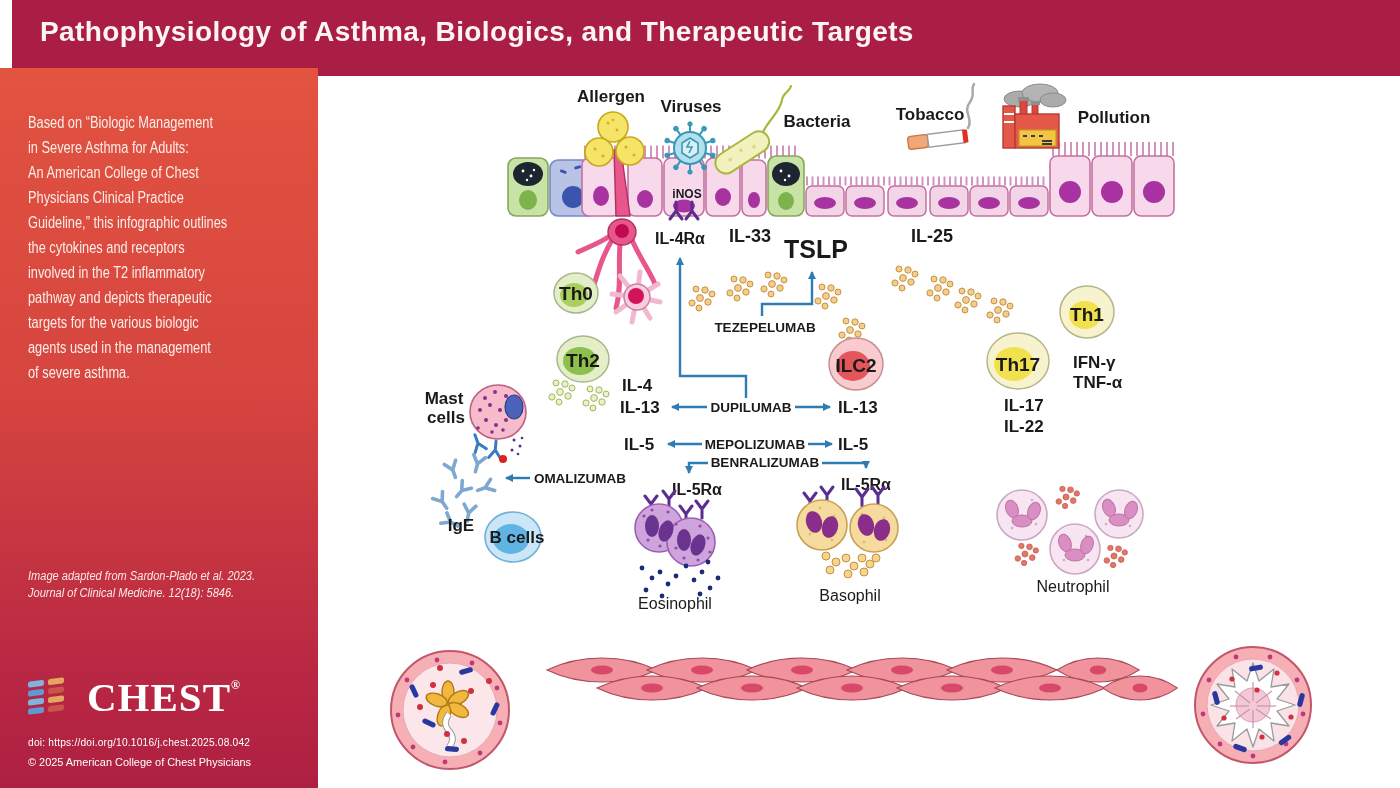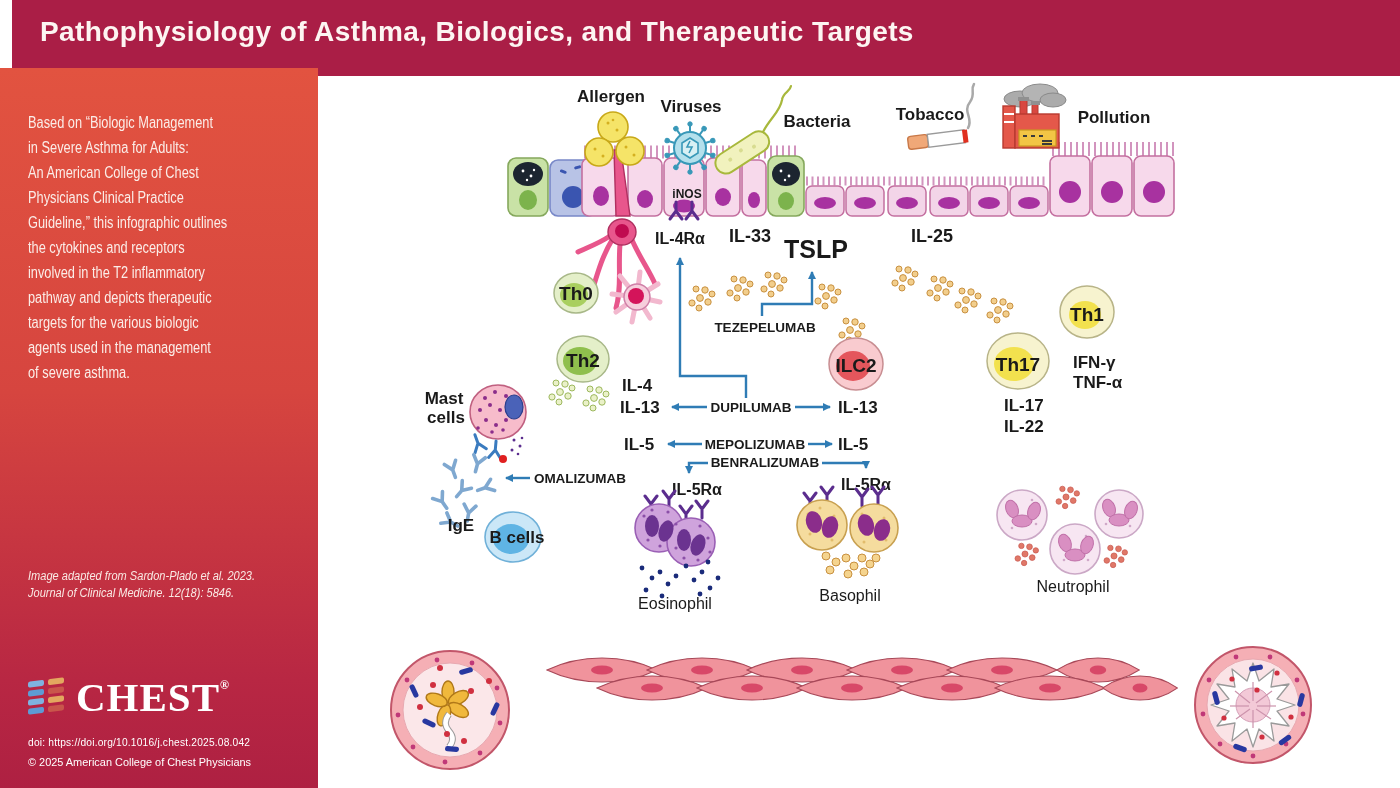--- a/index.html
+++ b/index.html
@@ -9,21 +9,21 @@
   .titlebar{position:absolute;left:12px;top:0;width:1400px;height:76px;background:#AA1E46;}
   .titlebar h1{margin:0;padding:16px 0 0 28px;font-size:28px;font-weight:700;color:#FDF5F2;
                letter-spacing:.4px;}
   
   .sidebar{position:absolute;left:0;top:68px;width:318px;height:720px;
            background:linear-gradient(180deg,#E25340 0%,#D6453F 45%,#B82743 85%,#AE2042 100%);}
   .intro{position:absolute;left:28px;top:42px;width:320px;font-size:16px;line-height:25px;
          color:#FBEDE8;white-space:pre-line;transform:scaleX(.8);transform-origin:left top;}
   .credit{position:absolute;left:28px;top:500px;width:276px;font-size:12px;font-style:italic;
           line-height:17px;color:#FAE9E4;white-space:pre-line;transform:scaleX(.92);transform-origin:left top;}
-  .logo{position:absolute;left:26px;top:608px;display:flex;align-items:center;}
+  .logo{position:absolute;left:26px;top:608px;display:flex;align-items:center;gap:11px;}
   .logo-text{font-family:"Liberation Serif",serif;font-weight:700;font-size:41px;color:#ffffff;
              letter-spacing:1px;margin-left:8px;line-height:1;}
   .logo-reg{font-family:"Liberation Serif",serif;font-size:12px;color:#ffffff;vertical-align:22px;}
   .doi{position:absolute;left:28px;top:668px;width:300px;font-size:11px;color:#FFFFFF;
        letter-spacing:.2px;transform:scaleX(.93);transform-origin:left top;}
   .copyright{position:absolute;left:28px;top:688px;width:300px;font-size:11.5px;color:#FFFFFF;
              transform:scaleX(.95);transform-origin:left top;}
   
   .diag{position:absolute;left:310px;top:68px;}
   .diag text{font-family:"Liberation Sans",sans-serif;fill:#1A1A1A;}

